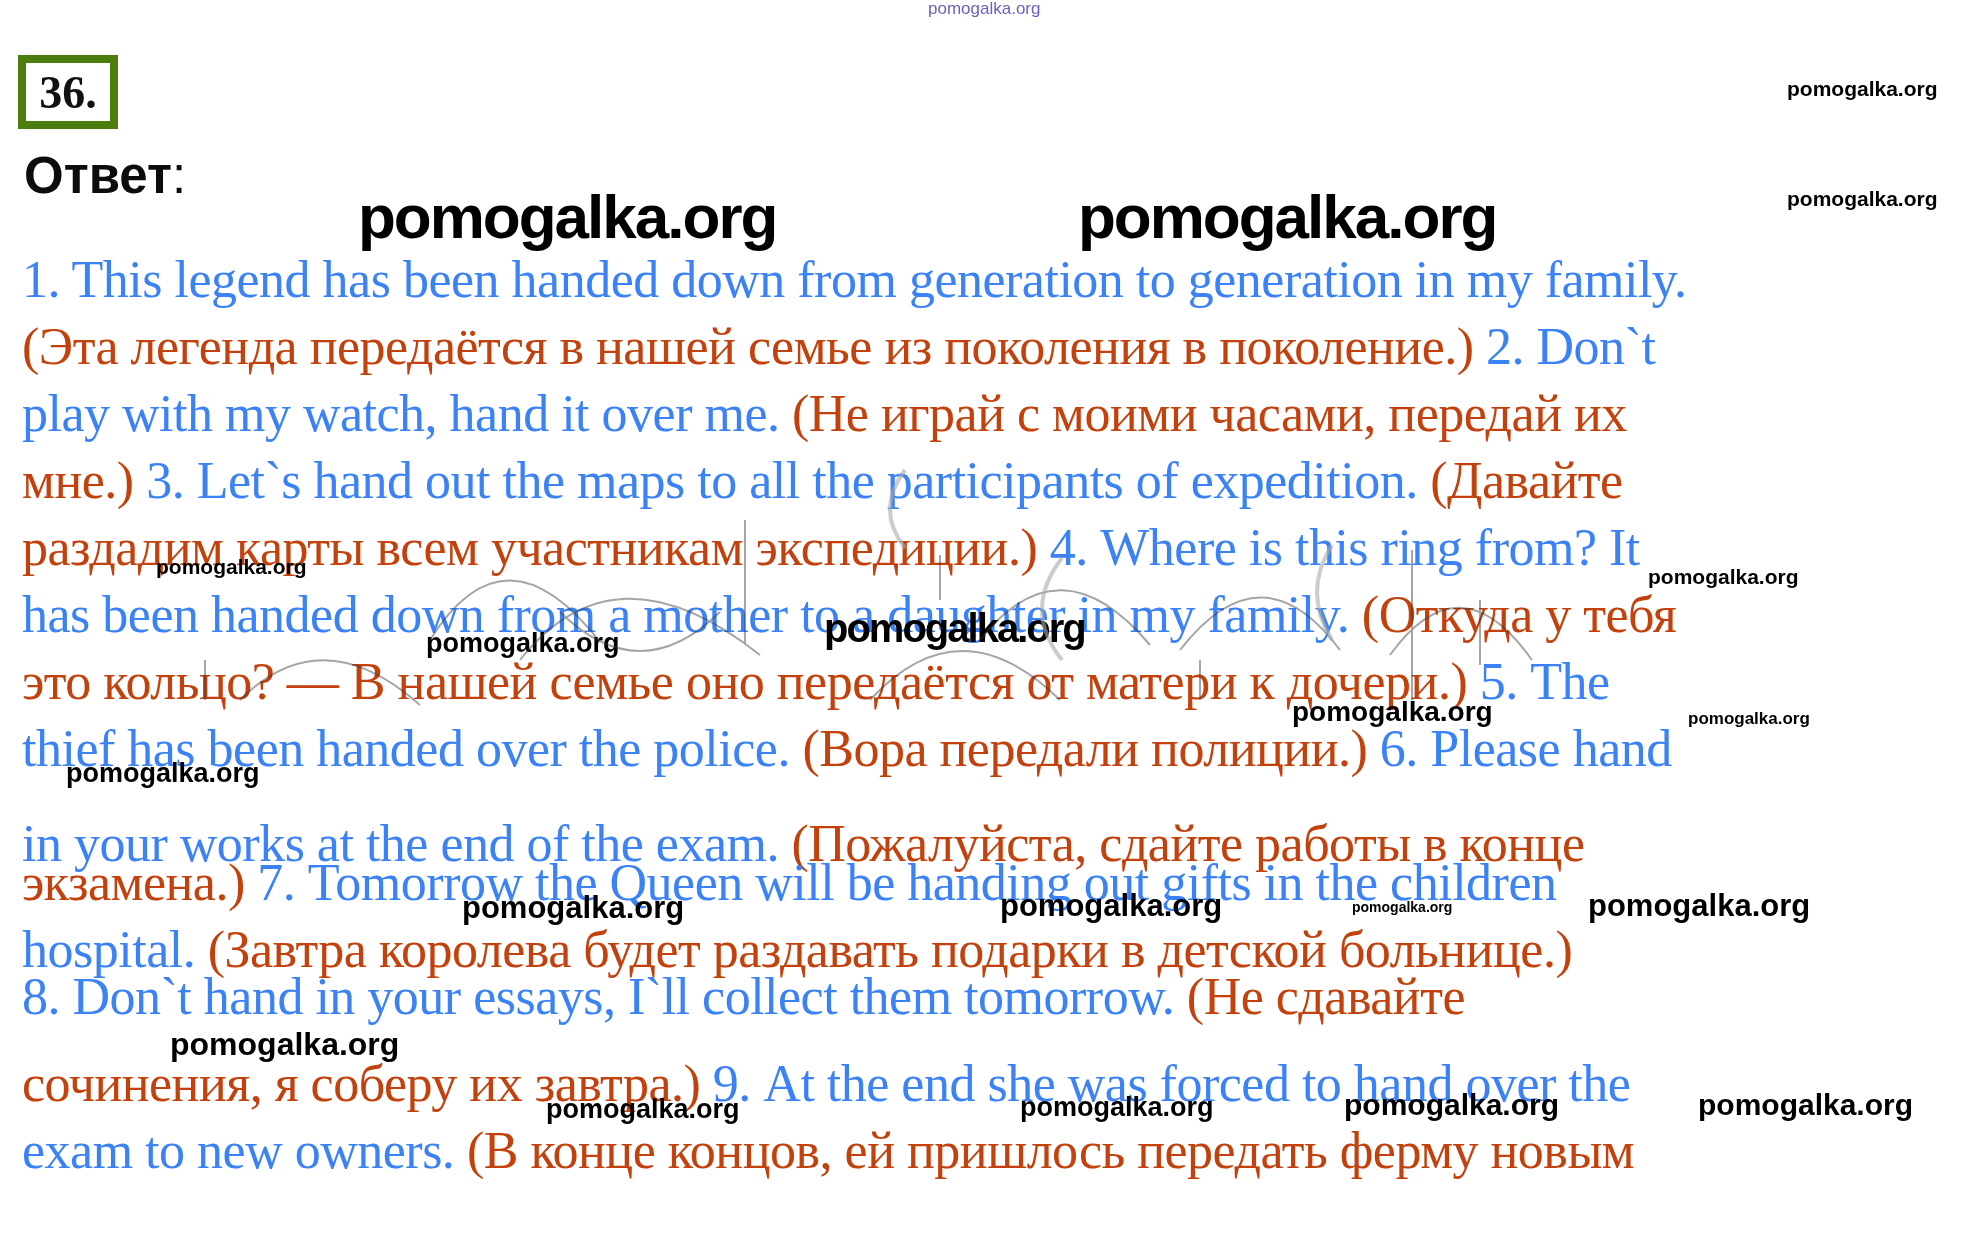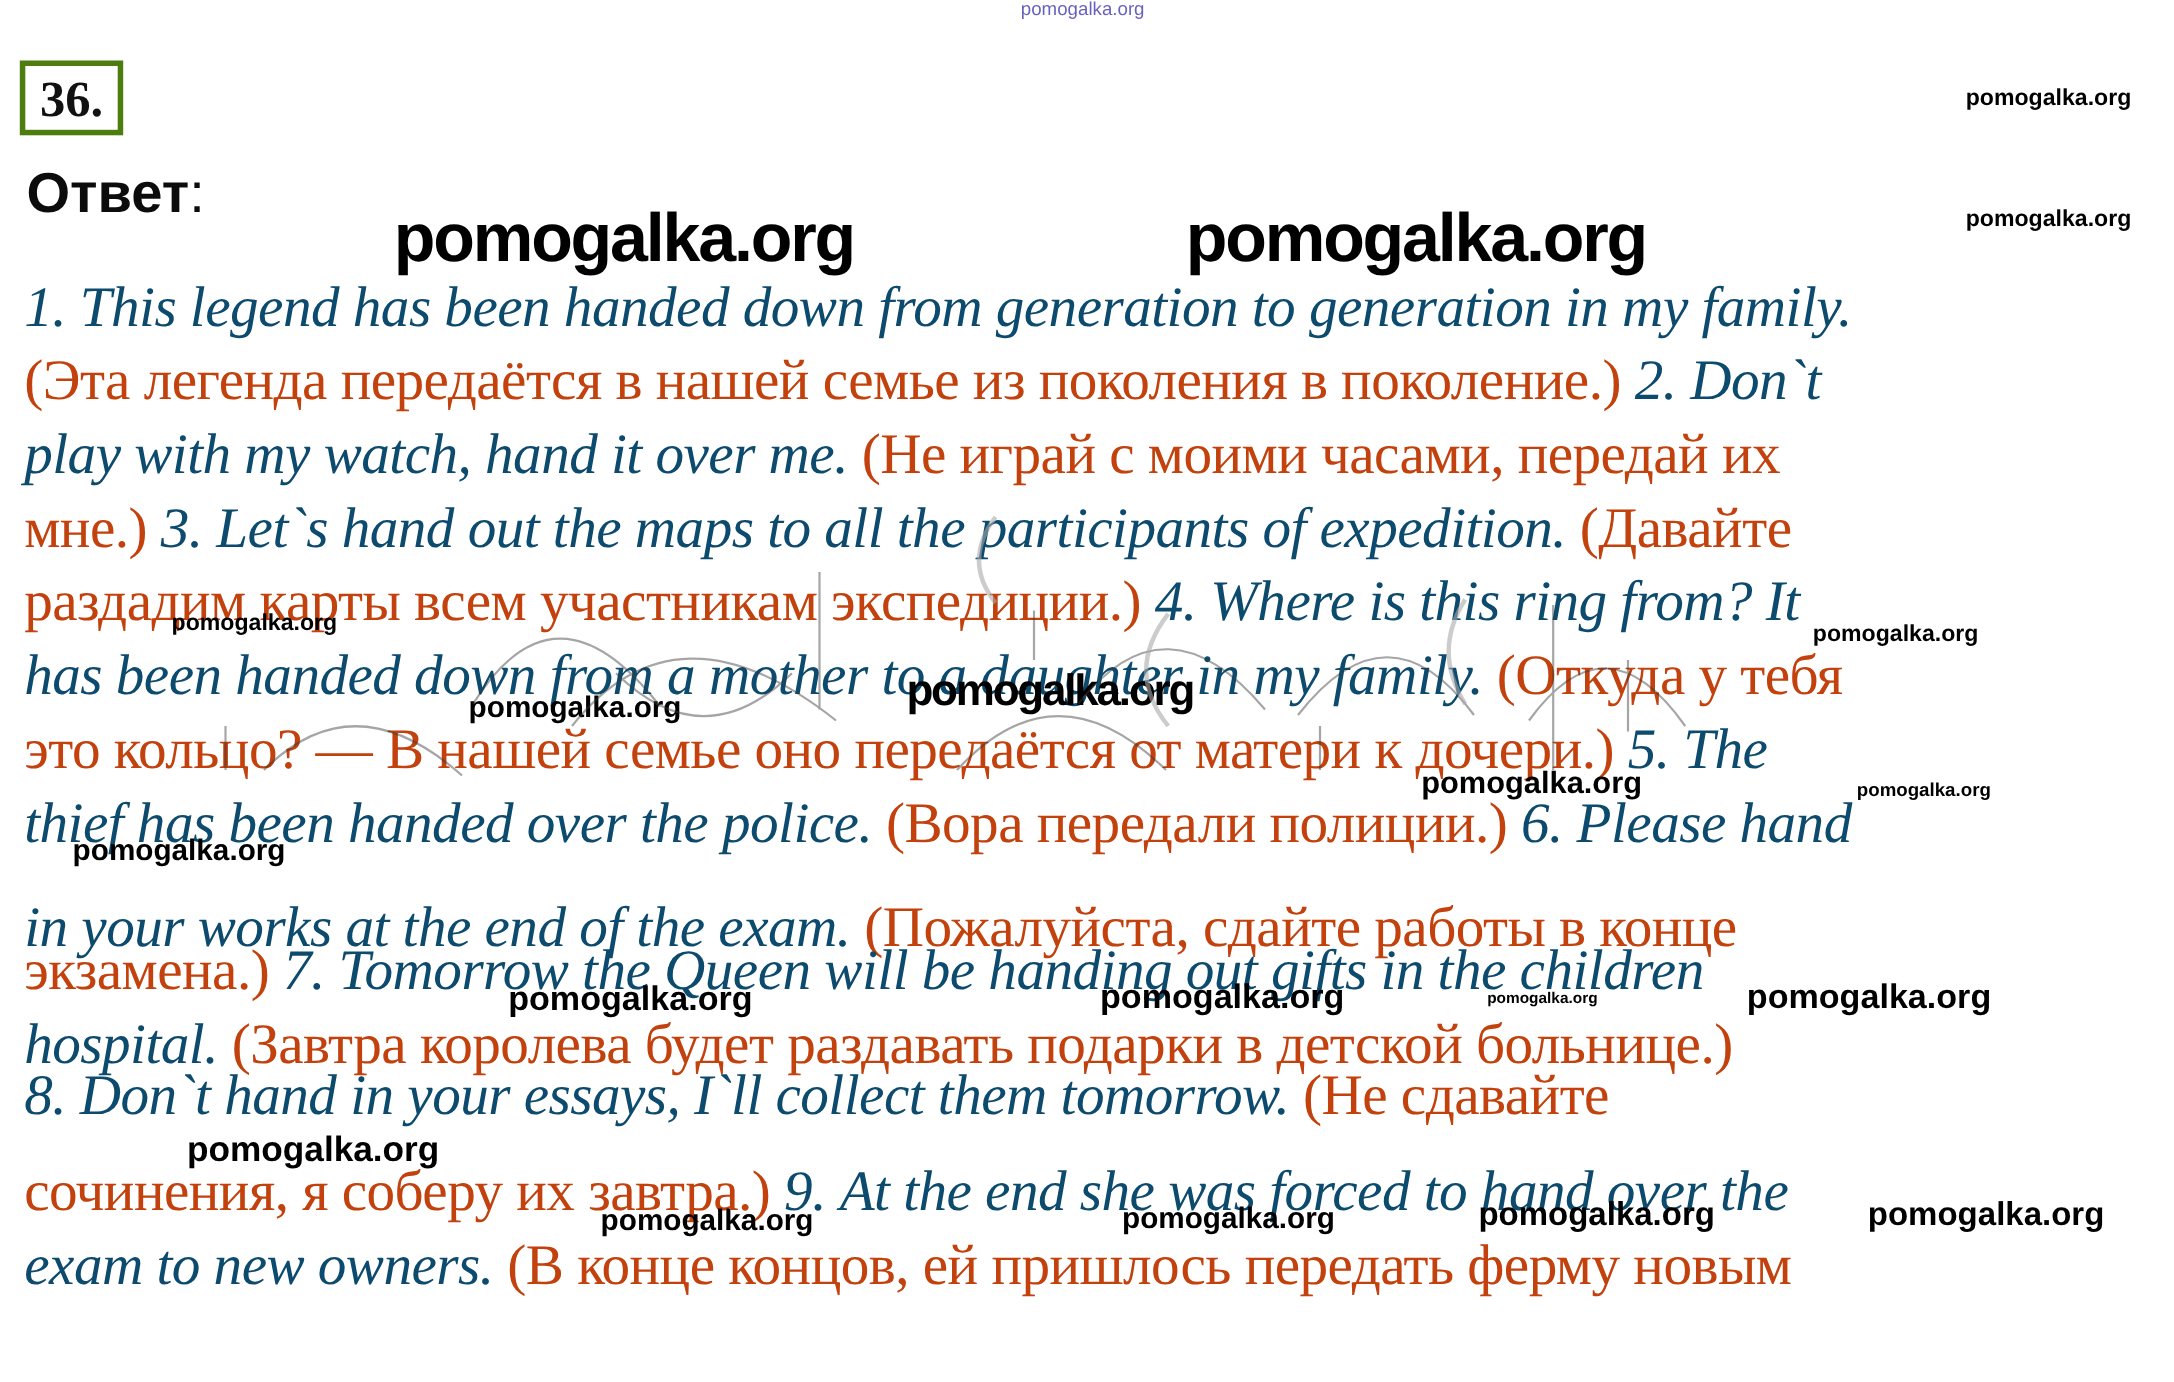--- a/index.html
+++ b/index.html
@@ -10,21 +10,21 @@
   }
   .page {
     position: relative;
     width: 1976px; height: 1256px;
     background: #ffffff;
     font-family: "Liberation Serif", serif;
   }
   .ex-box {
     position: absolute; left: 18px; top: 55px;
     width: 84px; height: 58px;
-    border: 5px solid #4d7c0f;
+    border: 8px solid #4d7c0f;
     display: flex; align-items: center; justify-content: center;
     font-weight: bold; font-size: 46px; color: #111111;
     font-family: "Liberation Serif", serif;
   }
   .task {
     position: absolute; left: 126px; top: 56px;
     font-size: 49px; color: #9a9a9a;
     font-family: "Liberation Serif", serif;
     white-space: pre;
   }
@@ -34,21 +34,21 @@
     font-family: Liberation Sans, sans-serif;
   }
   .answer-heading .lbl { font-weight: bold; }
   .answer-heading .col { font-weight: normal; }
   .line {
     position: absolute; left: 22px;
     height: 67px; line-height: 67px;
     font-size: 52px; letter-spacing: -0.5px;
     white-space: pre;
   }
-  .line .en { color: #0c4a6e; font-style: italic; }
+  .line .en { color: #3b82f6; }
   .line .ru { color: #c2410c; }
   .wm {
     position: absolute;
     font-family: "Liberation Sans", sans-serif;
     line-height: 1; white-space: nowrap;
   }
   .artifacts {
     position: absolute; left: 0; top: 0;
     pointer-events: none;
   }

